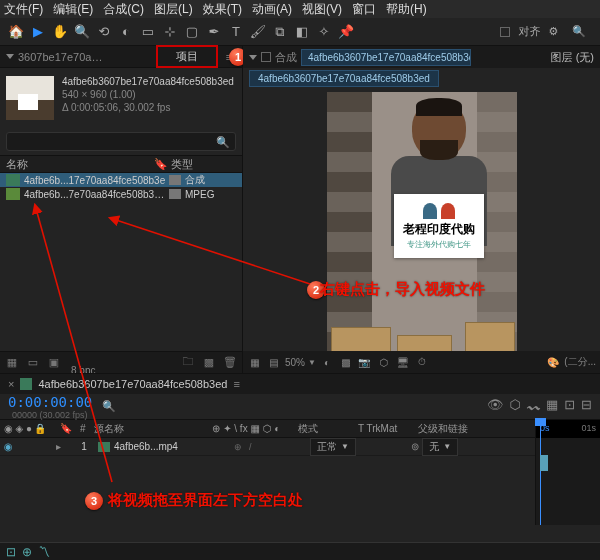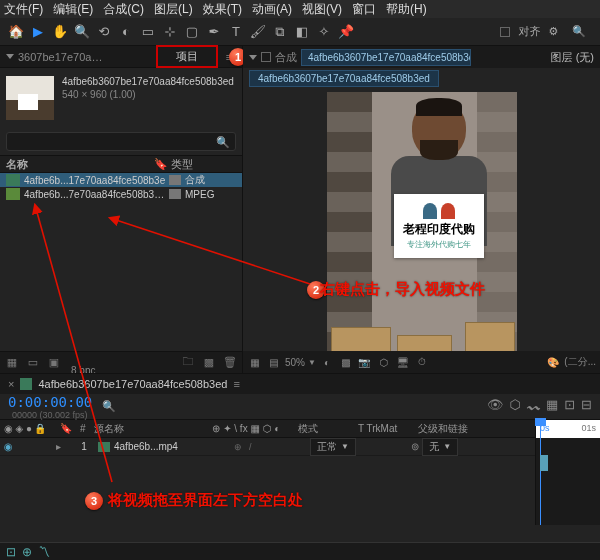--- a/index.html
+++ b/index.html
@@ -37,21 +37,21 @@
 .footage-info { display: flex; flex-direction: column; gap: 2px; font-size: 10px; color: #ccc; }
 .info-dim { color: #888; }
 
 
 .search-row { padding: 4px 6px; position: relative; }
 .search-box { width: 100%; background: #1a1a1a; border: 1px solid #333; height: 19px; border-radius: 3px; }
 .search-icon { position: absolute; right: 12px; top: 8px; color: #666; font-size: 11px; }
 
 
 .list-header { display: flex; height: 18px; align-items: center; padding: 0 6px; background: #1e1e1e; font-size: 11px; color: #aaa; border-top: 1px solid #111; border-bottom: 1px solid #111; }
-.list-header .col1 { width: 145px; font-weight: bold; }
+.list-header .col1 { width: 145px; }
 .list-header .tag { width: 20px; display: flex; align-items: center; justify-content: center; }
 .list-header .col2 { flex: 1; }
 .list-body { flex: 1; overflow: hidden; position: relative; }
 .list-row { display: flex; height: 14px; align-items: center; padding: 0 6px; font-size: 10px; color: #ccc; }
 .list-row.sel { background: #2f5d7a; }
 .row-icon { width: 14px; height: 12px; margin-right: 4px; }
 .row-icon.comp { background: #3a7a5a; }
 .row-icon.file { background: #5a8a3a; }
 .row-name { width: 145px; overflow: hidden; white-space: nowrap; text-overflow: ellipsis; }
 .row-type-icon { width: 12px; height: 10px; background: #777; margin-right: 4px; }
@@ -121,21 +121,21 @@
 .tl-row .eye { width: 16px; text-align: center; color: #5ac; }
 .tl-row .idx { width: 20px; text-align: center; }
 .tl-row .name { width: 120px; overflow: hidden; white-space: nowrap; }
 .tl-row .ic2 { width: 12px; height: 10px; background: #3a7a5a; margin: 0 4px; }
 .mode-sel { background: #1a1a1a; padding: 1px 6px; border: 1px solid #333; font-size: 10px; color: #aaa; display: inline-flex; align-items: center; }
 .mode-sel .dd { margin-left: 4px; font-size: 8px; }
 
 .tl-track-area { position: absolute; right: 0; top: 46px; width: 65px; height: 105px; background: #1a1a1a; border-left: 1px solid #111; }
 .playhead { position: absolute; left: 4px; top: 0; width: 1px; height: 100%; background: #3a8fff; }
 .playhead::before { content: ''; position: absolute; top: -2px; left: -5px; width: 11px; height: 8px; background: #3a8fff; }
-.ruler { height: 18px; background: #ffffff; font-size: 9px; color: #777; padding: 3px 4px 0; position: relative; }
+.ruler { height: 18px; background: #000000; font-size: 9px; color: #777; padding: 3px 4px 0; position: relative; }
 .track-clip { position: absolute; left: 4px; top: 35px; width: 8px; height: 16px; background: #58a0b8; }
 
 
 .statusbar { position: absolute; bottom: 0; left: 0; right: 0; height: 18px; background: #1a1a1a; border-top: 1px solid #333; display: flex; align-items: center; padding: 0 6px; color: #5aa; font-size: 12px; gap: 6px; }
 
 .tl-sub { font-size: 9px; color: #666; margin-left: 4px; }
 </style>
 </head>
 <body>
 
@@ -186,20 +186,21 @@
       <div class="circle-num" style="right:-5px;top:2px">1</div>
     </div>
     <div class="footage-row">
       <div class="thumb">
         <div class="thumb-wall"></div>
           <div class="thumb-card"></div>
       </div>
       <div class="footage-info">
         <span>4afbe6b3607be17e70aa84fce508b3ed</span>
         <span class="info-dim">540 × 960 (1.00)</span>
+        <span class="info-dim">Δ 0:00:05:06, 30.002 fps</span>
       </div>
     </div>
     <div class="search-row">
       <div class="search-box"></div>
       <span class="search-icon">🔍</span>
     </div>
     <div class="list-header">
       <span class="col1">名称</span>
       <span class="tag">🔖</span>
       <span class="col2">类型</span>

